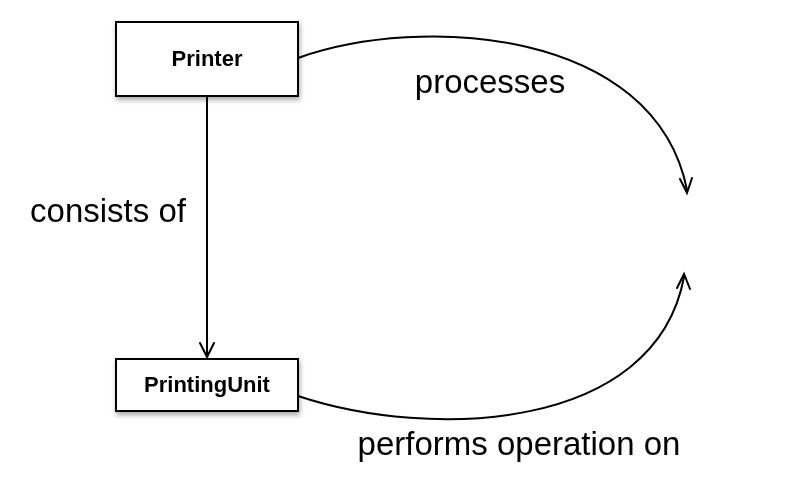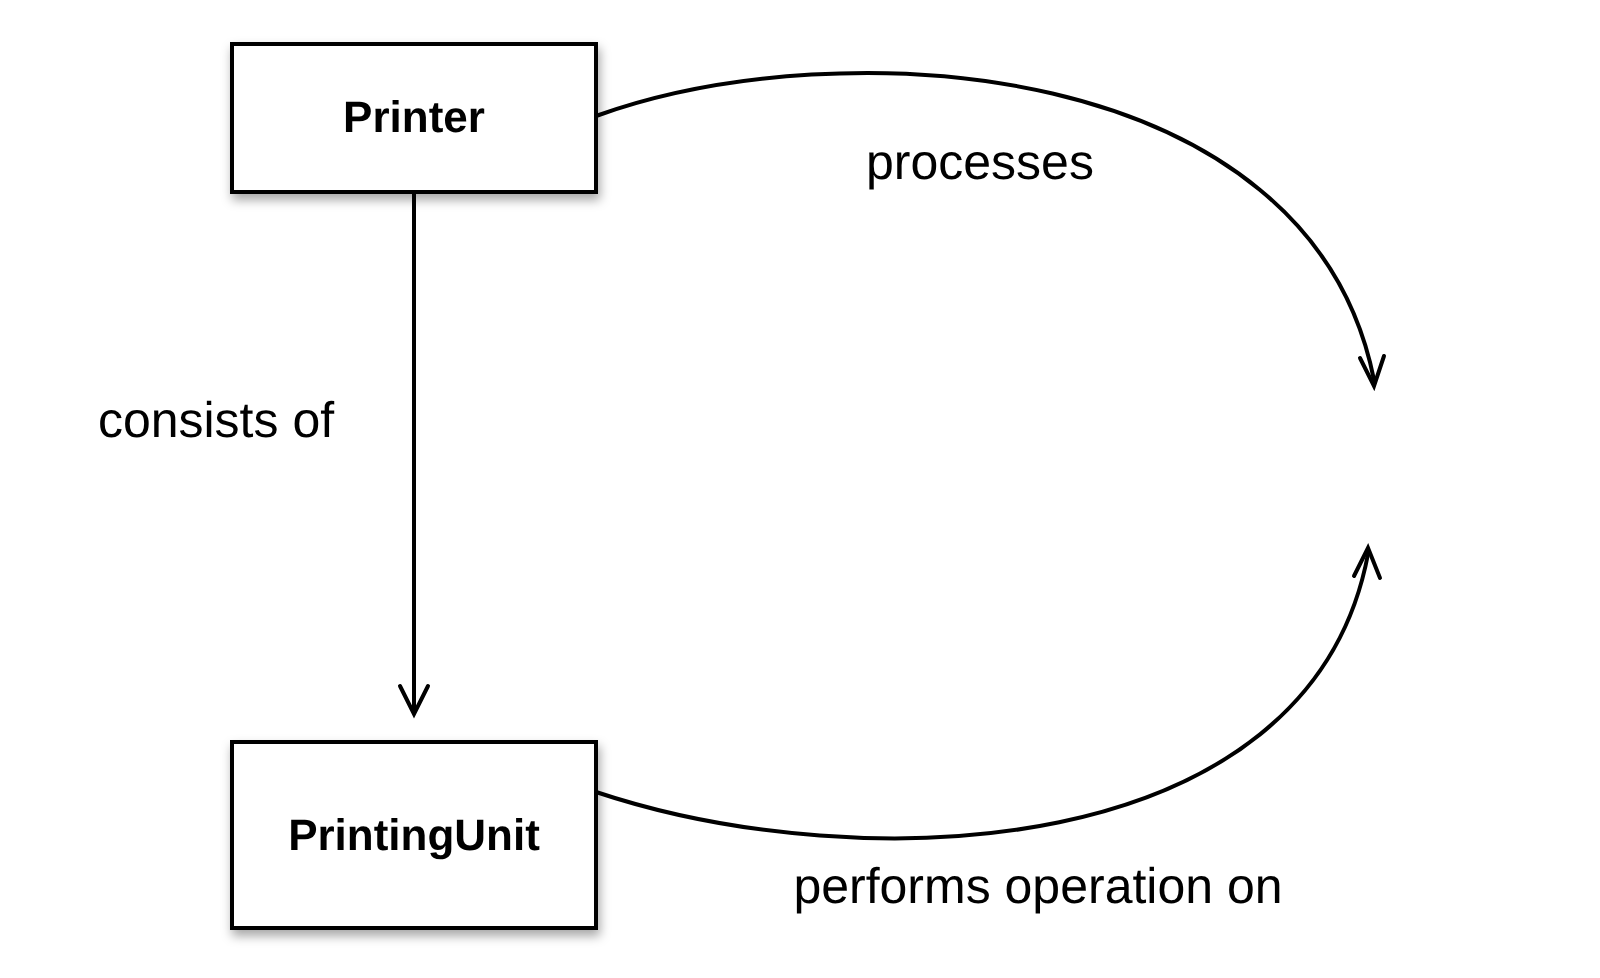--- a/index.html
+++ b/index.html
@@ -33,24 +33,24 @@
     justify-content: center;
   }
   .node-label {
     font-size: 22px;
     font-weight: bold;
     color: #000000;
     white-space: nowrap;
   }
   .node-printer      { left: 115px; top: 21px;  width: 184px; height: 76px; }
   .node-product      { left: 594px; top: 196px; width: 184px; height: 75px; }
-  .node-printingunit { left: 115px; top: 358px; width: 184px; height: 95px; margin-top: 12px; }
+  .node-printingunit { left: 115px; top: 358px; width: 184px; height: 54px; }
   .edge-label {
     position: absolute;
-    font-size: 25px;
+    font-size: 33px;
     color: #000000;
     white-space: nowrap;
     transform: translate(-50%, -50%);
   }
   .label-processes { left: 490px; top: 82px; }
   .label-consists  { left: 108px; top: 211px; text-align: center; }
   .label-performs  { left: 519px; top: 444px; }
   svg path, svg line {
     fill: none;
     stroke: #000000;

